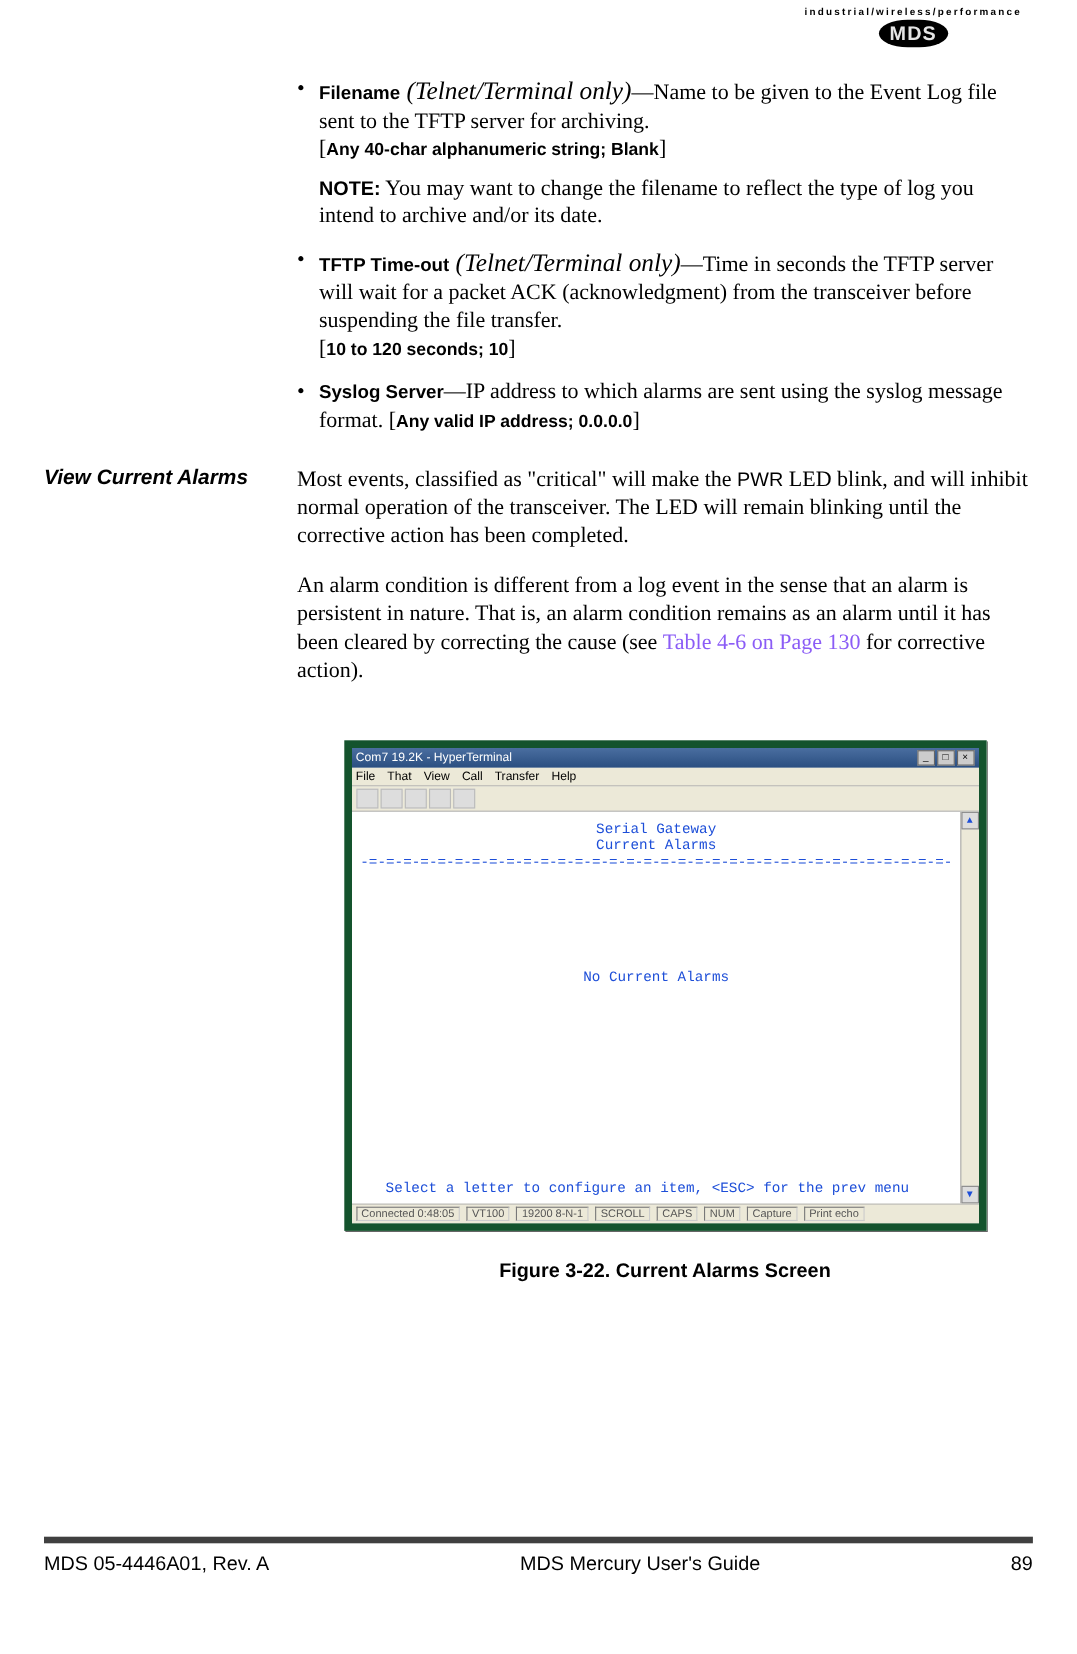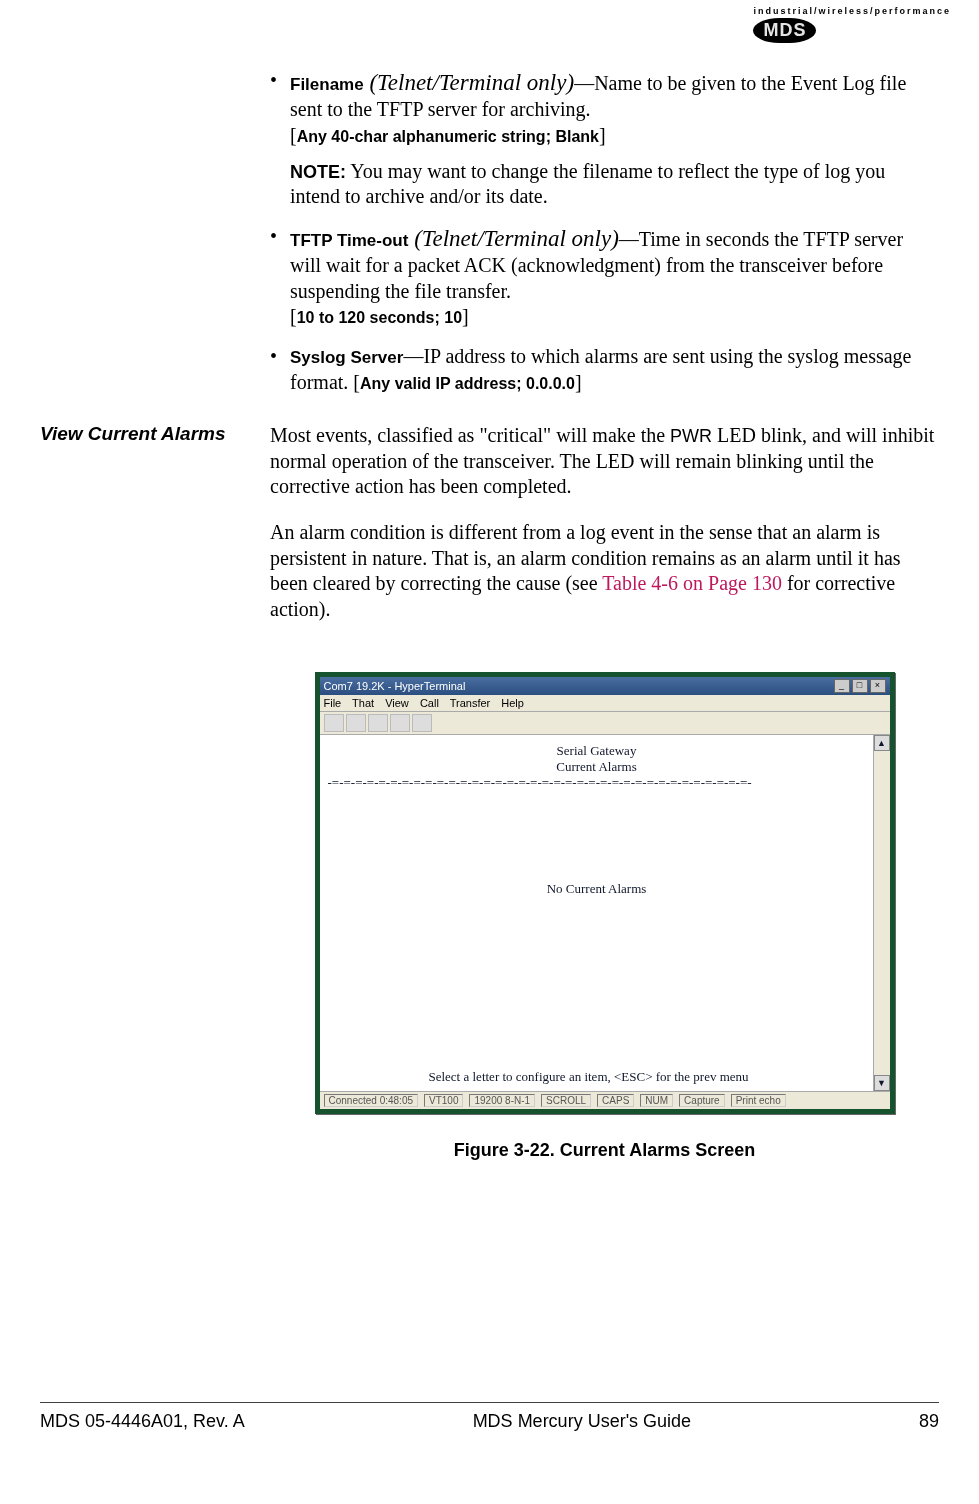--- a/index.html
+++ b/index.html
@@ -14,22 +14,22 @@
     box-sizing: border-box;
   }
   .page {
     padding: 8px 40px 0 40px;
     height: 1440px;
     position: relative;
   }
   .header-logo {
     position: absolute;
     top: 6px;
-    right: 28px;
-    text-align: left;
+    right: 50px;
+    text-align: center;
   }
   .logo-tag {
     font-family: Arial, Helvetica, sans-serif;
     font-size: 9px;
     letter-spacing: 2px;
     font-weight: bold;
     display:block;
   }
   .logo-badge {
     display: inline-block;
@@ -101,31 +101,32 @@
     font-size: 18px;
   }
   .sub-note {
     margin-top: 10px;
     margin-bottom: 10px;
   }
   .para {
     margin-bottom: 20px;
   }
   .link {
-    color: #be185d;
+    color: #8b5cf6;
+    font-family: Liberation Serif, serif;
   }
   .mono-small {
     font-family: Arial, Helvetica, sans-serif;
     font-size: 18px;
   }
   
   .terminal-window {
     margin: 30px auto 0 auto;
     width: 570px;
-    border: 5px solid #14532d;
+    border: 7px solid #14532d;
     box-shadow: 1px 1px 0 #666;
     font-family: Tahoma, Arial, sans-serif;
   }
   .tw-titlebar {
     background: linear-gradient(#4a6ea0, #2a4e80);
     color: #fff;
     font-size: 11px;
     padding: 2px 4px;
     display: flex;
     justify-content: space-between;
@@ -160,22 +161,22 @@
     display:flex;
     align-items:center;
     padding:0 4px;
     gap:2px;
   }
   .tw-tbtn{
     width:18px;height:16px;border:1px solid #bbb;background:#ddd;
   }
   .tw-body {
     background: #fff;
-    color: #0f172a;
-    font-family: Liberation Serif, serif;
+    color: #1d4ed8;
+    font-family: Liberation Mono, monospace;
     font-size: 13px;
     padding: 8px;
     height: 340px;
     position: relative;
     border-right: 16px solid #ece9d8;
   }
   .tw-body .scrollbar {
     position: absolute;
     right: -16px;
     top: 0;
@@ -233,21 +234,21 @@
     font-weight: bold;
     font-size: 18px;
     margin-top: 26px;
   }
   
   .page-footer {
     position: absolute;
     left: 40px;
     right: 40px;
     bottom: 16px;
-    border-top: 1px solid #404040;
+    border-top: 6px solid #404040;
     padding-top: 8px;
     font-family: Arial, Helvetica, sans-serif;
     font-size: 18px;
     display: flex;
     justify-content: space-between;
   }
 </style>
 </head>
 <body>
 

